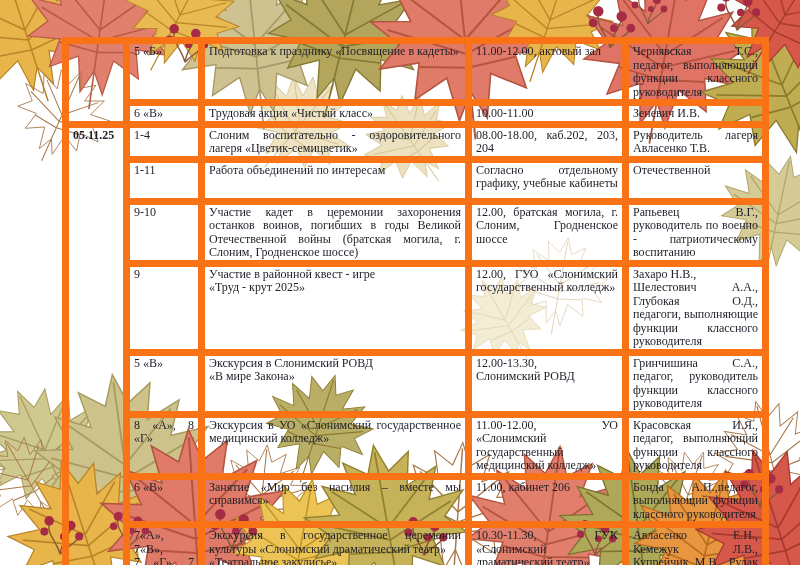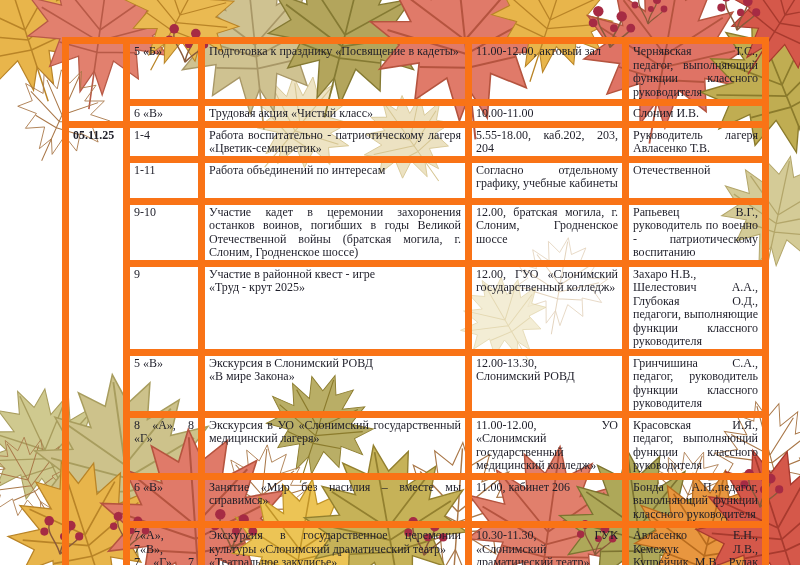--- a/index.html
+++ b/index.html
@@ -104,27 +104,27 @@
         <td class="date" rowspan="2"></td>
         <td class="cls">5 «Б»</td>
         <td>Подготовка к празднику «Посвящение в кадеты»</td>
         <td>11.00-12.00, актовый зал</td>
         <td>Чернявская Т.С., педагог, выполняющий функции классного руководителя</td>
       </tr>
       <tr class="r2">
         <td class="cls">6 «В»</td>
         <td>Трудовая акция «Чистый класс»</td>
         <td>10.00-11.00</td>
-        <td>Слоним И.В.</td>
+        <td>Зеневич И.В.</td>
       </tr>
       <tr class="r3">
         <td class="date" rowspan="8">05.11.25</td>
         <td class="cls">1-4</td>
-        <td>Работа воспитательно - патриотическому лагеря «Цветик-семицветик»</td>
-        <td>5.55-18.00, каб.202, 203, 204</td>
+        <td>Слоним воспитательно - оздоровительного лагеря «Цветик-семицветик»</td>
+        <td>08.00-18.00, каб.202, 203, 204</td>
         <td>Руководитель лагеря Авласенко Т.В.</td>
       </tr>
       <tr class="r4">
         <td class="cls">1-11</td>
         <td>Работа объединений по интересам</td>
         <td>Согласно отдельному графику, учебные кабинеты</td>
         <td>Отечественной</td>
       </tr>
       <tr class="r5">
         <td class="cls">9-10</td>
@@ -143,21 +143,21 @@
       <tr class="r7">
         <td class="cls">5 «В»</td>
         <td>Экскурсия в Слонимский РОВД
 «В мире Закона»</td>
         <td>12.00-13.30,
 Слонимский РОВД</td>
         <td>Гринчишина С.А., педагог, руководитель функции классного руководителя</td>
       </tr>
       <tr class="r8">
         <td class="cls">8 «А», 8 «Г»</td>
-        <td>Экскурсия в УО «Слонимский государственный медицинский лагеря»</td>
+        <td>Экскурсия в УО «Слонимский государственное медицинский колледж»</td>
         <td>11.00-12.00, УО «Слонимский государственный медицинский колледж»</td>
         <td>Красовская И.Я., педагог, выполняющий функции классного руководителя</td>
       </tr>
       <tr class="r9">
         <td class="cls">6 «В»</td>
         <td>Занятие «Мир без насилия – вместе мы справимся»</td>
         <td>11.00, кабинет 206</td>
         <td>Бонда А.П.,педагог, выполняющий функции классного руководителя</td>
       </tr>
       <tr class="r10">

